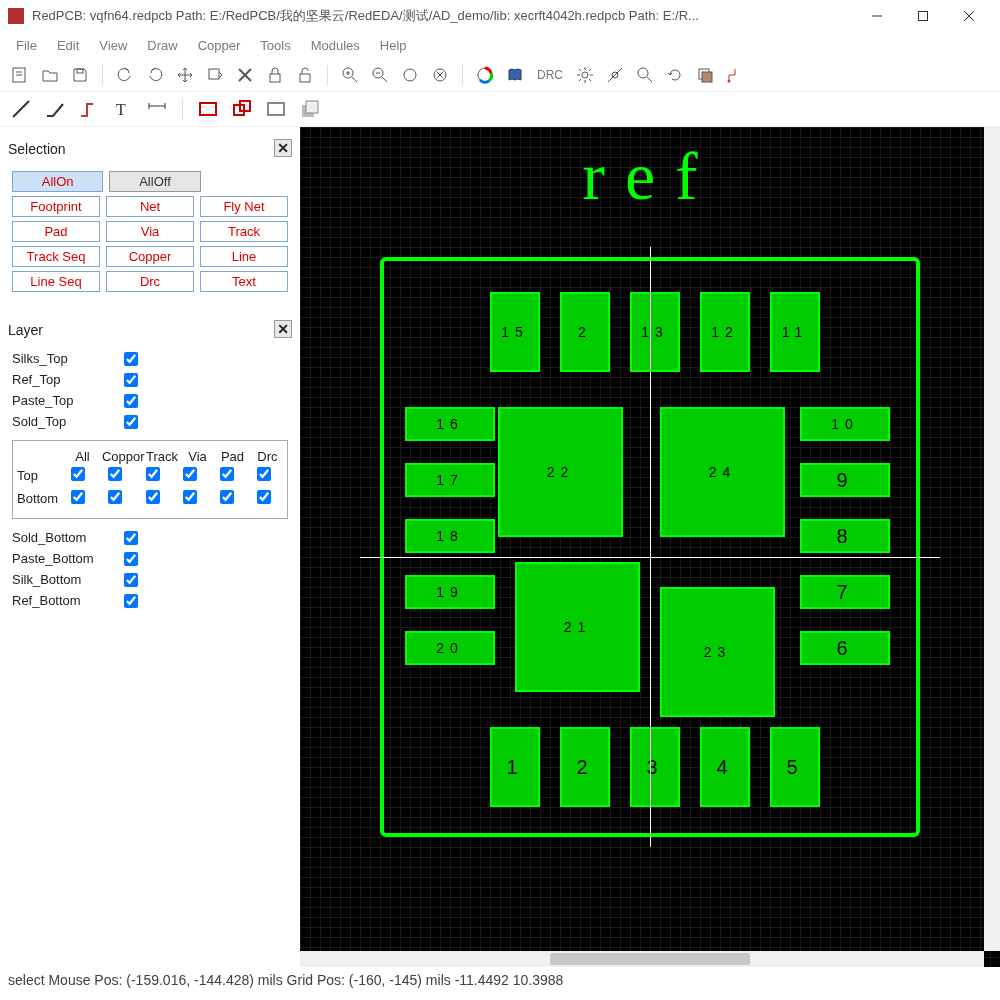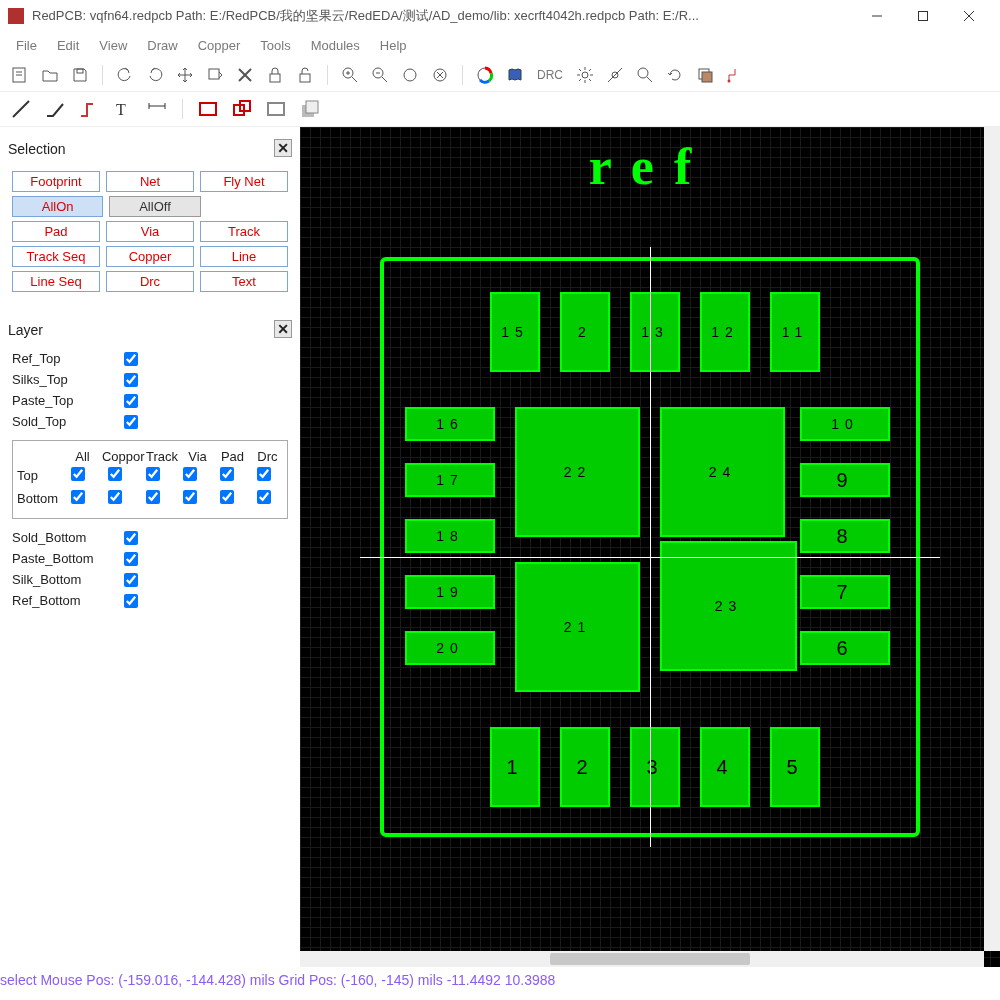--- a/index.html
+++ b/index.html
@@ -43,30 +43,30 @@
   .lt-header span { width: 40px; text-align: center; }
   .lt-row { display: flex; align-items: center; padding: 3px 0; }
   .lt-label { width: 50px; }
   .lt-row .cb-cell { width: 44px; text-align: center; }
   
   .canvas-area { flex: 1; background: #000; position: relative; overflow: hidden; }
   .canvas-grid { position: absolute; inset: 0; background-image:
     linear-gradient(#1a1a1a 1px, transparent 1px),
     linear-gradient(90deg, #1a1a1a 1px, transparent 1px);
     background-size: 10px 10px; }
-  .ref-text { position: absolute; top: 10px; left: 50%; transform: translateX(-50%); color: #00ff00; font-size: 52px; font-family: serif; letter-spacing: 20px; font-weight: bold; }
+  .ref-text { position: absolute; top: 10px; left: 50%; transform: translateX(-50%); color: #00ff00; font-size: 68px; font-family: serif; letter-spacing: 20px; }
   .outline { position: absolute; border: 4px solid #00ff00; border-radius: 6px; }
   .pad { position: absolute; background: #00cc00; border: 2px solid #00ff00; display: flex; align-items: center; justify-content: center; color: #000000; font-size: 14px; letter-spacing: 6px; }
   .crosshair-h { position: absolute; height: 1px; background: #fff; }
   .crosshair-v { position: absolute; width: 1px; background: #fff; }
   .hscroll { position: absolute; bottom: 0; left: 0; right: 16px; height: 16px; background: #f0f0f0; }
   .hscroll-thumb { position: absolute; left: 250px; top: 2px; width: 200px; height: 12px; background: #c8c8c8; border-radius: 2px; }
   .vscroll { position: absolute; top: 0; right: 0; bottom: 16px; width: 16px; background: #f0f0f0; }
   
-  .statusbar { height: 26px; padding: 4px 0; background: #fff; color: #8b5cf6; font-size: 14px; display: flex; align-items: center; }
+  .statusbar { height: 26px; padding: 4px 8px; background: #fff; color: #404040; font-size: 14px; display: flex; align-items: center; }
 </style>
 </head>
 <body>
 
 <div class="titlebar">
   <div class="app-icon"></div>
   <div class="title">RedPCB: vqfn64.redpcb Path: E:/RedPCB/我的坚果云/RedEDA/测试/AD_demo/lib: xecrft4042h.redpcb Path: E:/R...</div>
   <div class="win-btns">
     <div class="win-btn">
         <svg viewBox="0 0 10 10">
@@ -303,28 +303,28 @@
 </div>
 
 <div class="main">
   <div class="sidebar">
     <div class="panel-header">
       <span>Selection</span>
       <span class="close-x">✕</span>
     </div>
     <div class="sel-grid">
       <div class="sel-row">
+        <div class="sel-btn on">AllOn</div>
+        <div class="sel-btn off">AllOff</div>
+        <div style="flex:1"></div>
+      </div>
+      <div class="sel-row">
         <div class="sel-btn">Footprint</div>
         <div class="sel-btn">Net</div>
         <div class="sel-btn">Fly Net</div>
-      </div>
-      <div class="sel-row">
-        <div class="sel-btn on">AllOn</div>
-        <div class="sel-btn off">AllOff</div>
-        <div style="flex:1"></div>
       </div>
       <div class="sel-row">
         <div class="sel-btn">Pad</div>
         <div class="sel-btn">Via</div>
         <div class="sel-btn">Track</div>
       </div>
       <div class="sel-row">
         <div class="sel-btn">Track Seq</div>
         <div class="sel-btn">Copper</div>
         <div class="sel-btn">Line</div>
@@ -335,25 +335,25 @@
         <div class="sel-btn">Text</div>
       </div>
     </div>
 
     <div class="panel-header" style="margin-top:24px">
       <span>Layer</span>
       <span class="close-x">✕</span>
     </div>
     <div class="layer-list" id="top-layers">
         <div class="layer-row">
+          <span class="layer-name">Silks_Top</span>
+          <input type="checkbox" class="cb" checked="" style="">
+        </div>
+        <div class="layer-row">
           <span class="layer-name">Ref_Top</span>
-          <input type="checkbox" class="cb" checked="" style="">
-        </div>
-        <div class="layer-row">
-          <span class="layer-name">Silks_Top</span>
           <input type="checkbox" class="cb" checked="" style="">
         </div>
         <div class="layer-row">
           <span class="layer-name">Paste_Top</span>
           <input type="checkbox" class="cb" checked="" style="">
         </div>
         <div class="layer-row">
           <span class="layer-name">Sold_Top</span>
           <input type="checkbox" class="cb" checked="" style="">
         </div>
@@ -428,24 +428,24 @@
         <div class="pad" style="left:105px;top:280px;width:90px;height:34px">16</div>
         <div class="pad" style="left:105px;top:336px;width:90px;height:34px">17</div>
         <div class="pad" style="left:105px;top:392px;width:90px;height:34px">18</div>
         <div class="pad" style="left:105px;top:448px;width:90px;height:34px">19</div>
         <div class="pad" style="left:105px;top:504px;width:90px;height:34px">20</div>
         <div class="pad" style="left:500px;top:280px;width:90px;height:34px;font-size:14px">10</div>
         <div class="pad" style="left:500px;top:336px;width:90px;height:34px;font-size:20px">9</div>
         <div class="pad" style="left:500px;top:392px;width:90px;height:34px;font-size:20px">8</div>
         <div class="pad" style="left:500px;top:448px;width:90px;height:34px;font-size:20px">7</div>
         <div class="pad" style="left:500px;top:504px;width:90px;height:34px;font-size:20px">6</div>
-        <div class="pad" style="left:215px;top:280px;width:125px;height:130px">22</div>
+        <div class="pad" style="left:198px;top:280px;width:125px;height:130px">22</div>
         <div class="pad" style="left:360px;top:280px;width:125px;height:130px">24</div>
         <div class="pad" style="left:215px;top:435px;width:125px;height:130px">21</div>
-        <div class="pad" style="left:360px;top:414px;width:137px;height:130px">23</div>
+        <div class="pad" style="left:360px;top:460px;width:115px;height:130px">23</div>
       </div>
     <div class="crosshair-h" style="top:430px;left:60px;width:580px"></div>
     <div class="crosshair-v" style="left:350px;top:120px;height:600px"></div>
     <div class="hscroll">
         <div class="hscroll-thumb"></div>
       </div>
     <div class="vscroll"></div>
   </div>
 </div>
 

